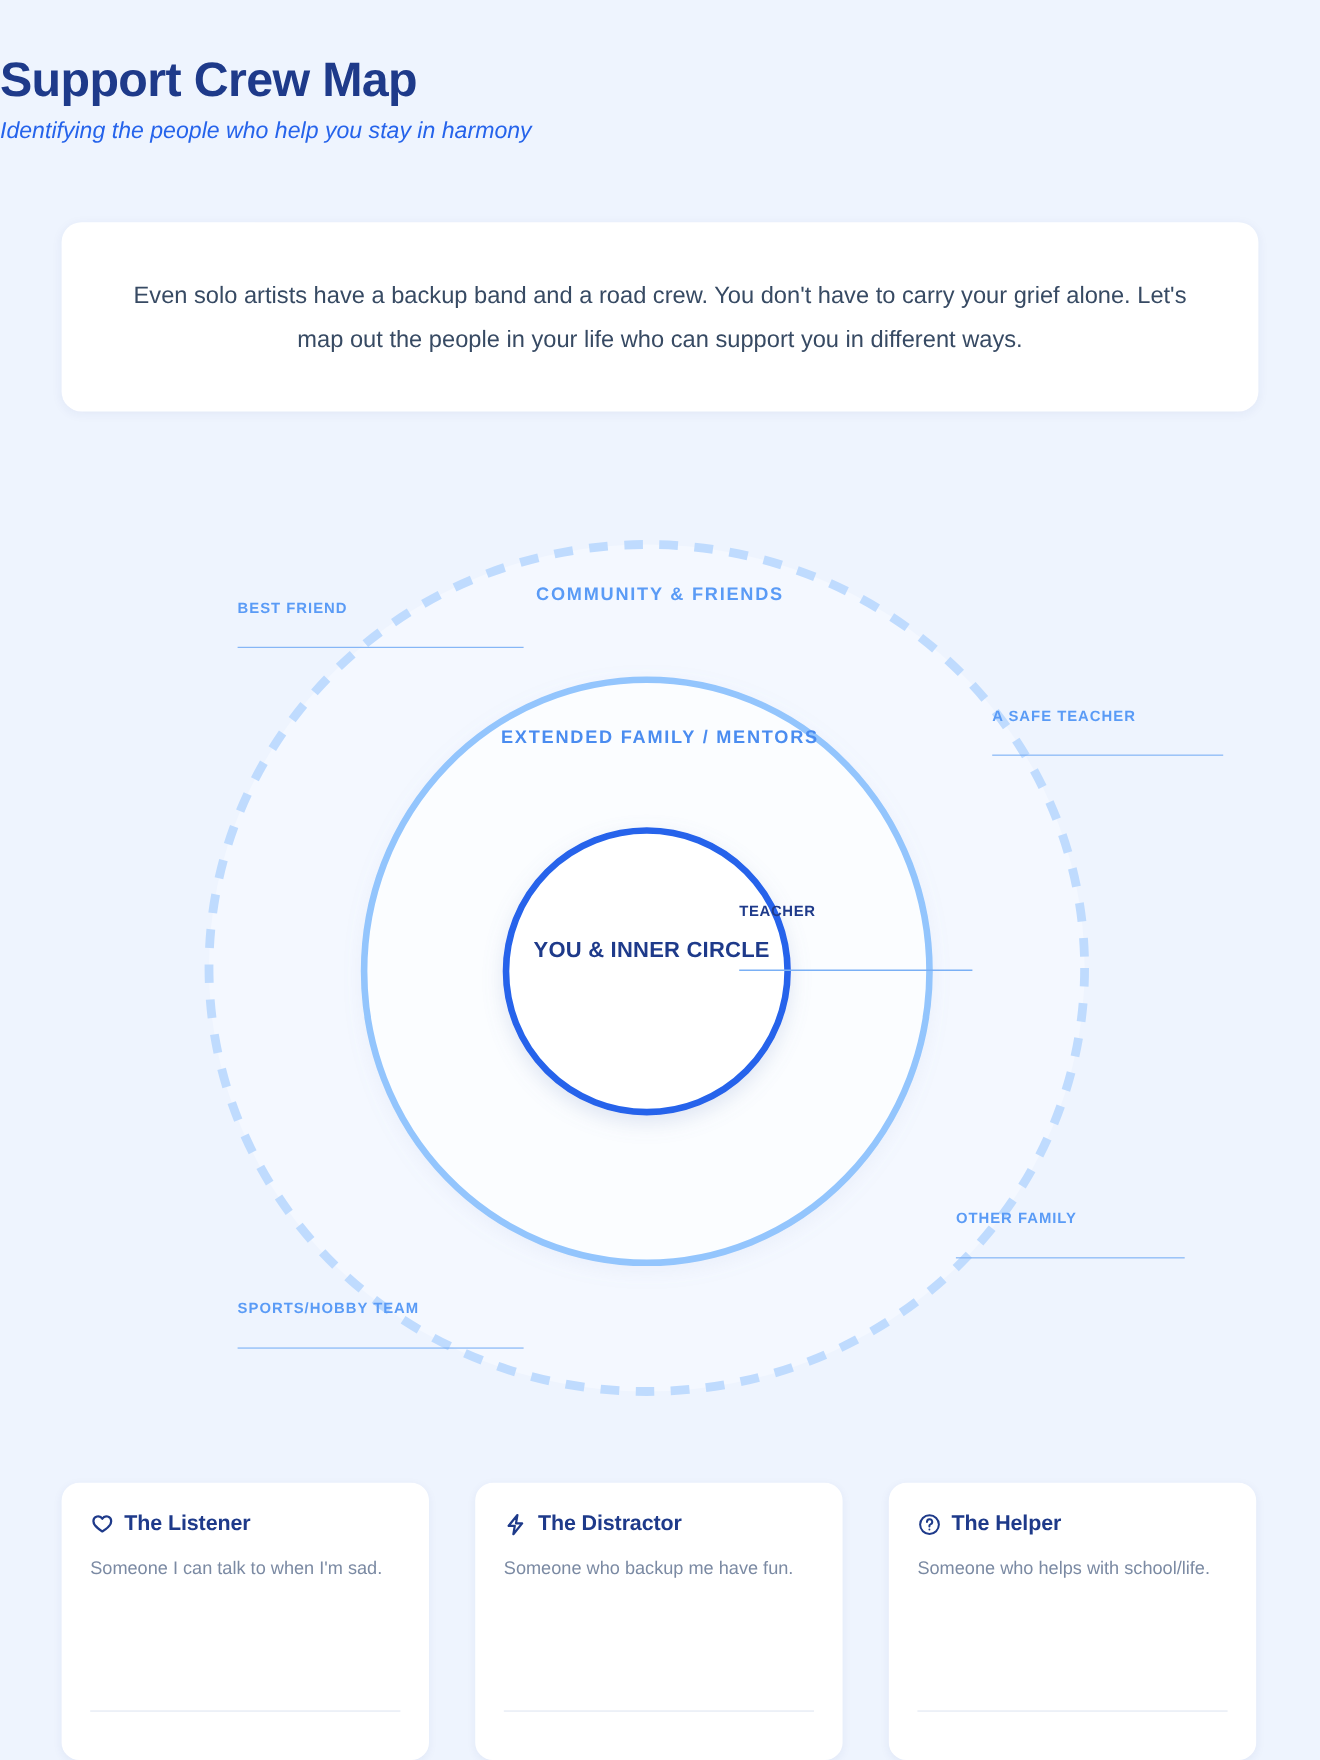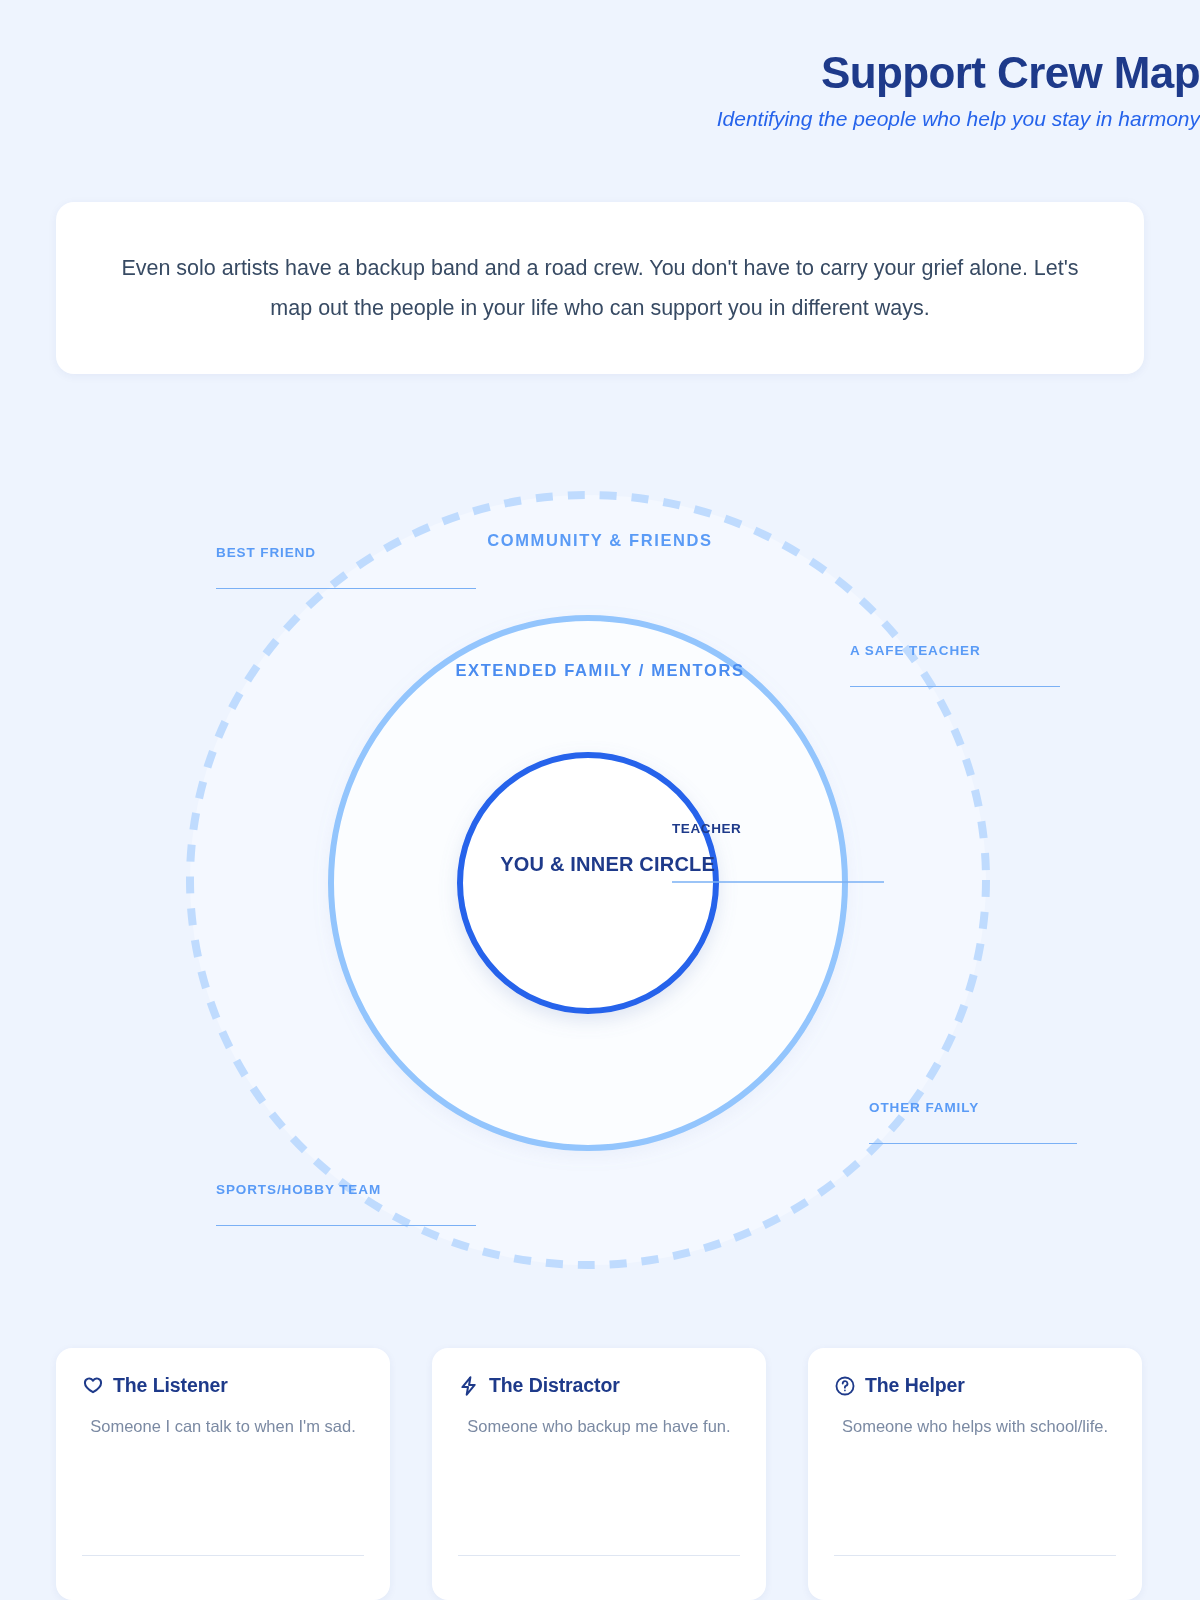--- a/index.html
+++ b/index.html
@@ -18,21 +18,21 @@
     height: 1600px;
     background: #eef4fe;
   }
 
   
   .header {
     position: absolute;
     top: 48px;
     left: 0;
     width: 1200px;
-    text-align: right;
+    text-align: left;
   }
   .page-title {
     font-size: 44px;
     font-weight: 700;
     color: #1e3a8a;
     letter-spacing: -0.6px;
     line-height: 1.15;
   }
   .page-subtitle {
     margin-top: 8px;
@@ -84,21 +84,21 @@
   }
   .ring-label.outer { left: 50%; transform: translateX(-50%); top: 76px; }
   .ring-label.middle { left: 50%; transform: translateX(-50%); top: 206px; color: #4a8cf0; }
 
   .center-label {
     position: absolute;
     left: 50%;
     top: 396px;
     transform: translateX(-50%);
     width: 230px;
-    text-align: right;
+    text-align: left;
     font-size: 20px;
     font-weight: 700;
     color: #1e3a8a;
     line-height: 1.35;
     letter-spacing: 0.2px;
   }
 
   
   .slot { position: absolute; }
   .slot .slot-label {
@@ -125,21 +125,20 @@
     gap: 42px;
   }
   .role-card {
     width: 334px;
     height: 252px;
     background: #ffffff;
     border-radius: 16px;
     box-shadow: 0 2px 9px rgba(30, 58, 138, 0.06);
     padding: 26px 26px 0 26px;
     position: relative;
-    text-align: center;
   }
   .role-head {
     display: flex;
     align-items: center;
     gap: 9px;
   }
   .role-icon { width: 22px; height: 22px; flex: 0 0 22px; color: #1e3a8a; }
   .role-icon svg { display: block; width: 22px; height: 22px; }
   .role-title {
     font-size: 19.5px;
@@ -200,21 +199,21 @@
     <div class="ring-label outer">COMMUNITY &amp; FRIENDS</div>
     <div class="ring-label middle">EXTENDED FAMILY / MENTORS</div>
 
     <div class="center-label">YOU &amp; INNER CIRCLE</div>
 
     <div class="slot" style="left:216px; top:90px; width:260px;">
       <div class="slot-label">BEST FRIEND</div>
       <div class="slot-line"></div>
     </div>
 
-    <div class="slot" style="left:850px; top:188px; width:210px;">
+    <div class="slot" style="left:902px; top:188px; width:210px;">
       <div class="slot-label">A SAFE TEACHER</div>
       <div class="slot-line"></div>
     </div>
 
     <div class="slot dark" style="left:672px; top:366px; width:212px;">
       <div class="slot-label">TEACHER</div>
     </div>
 
     <div class="slot" style="left:869px; top:645px; width:208px;">
       <div class="slot-label">OTHER FAMILY</div>

